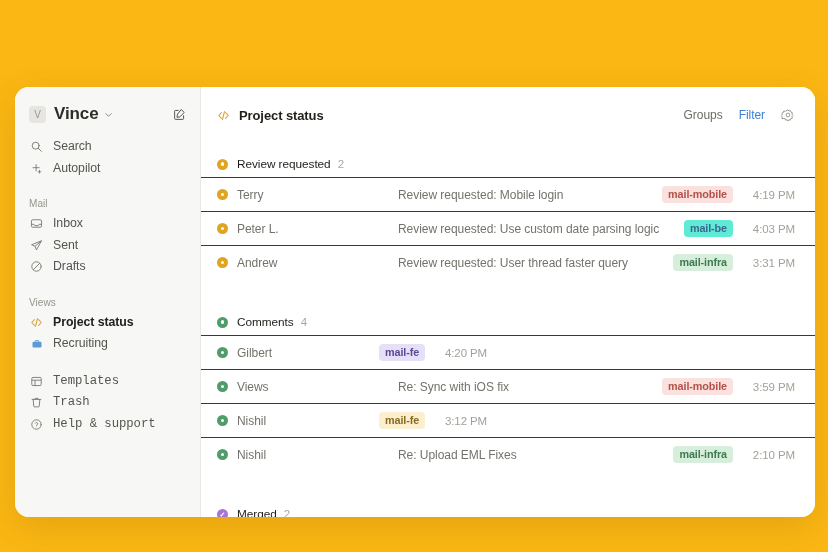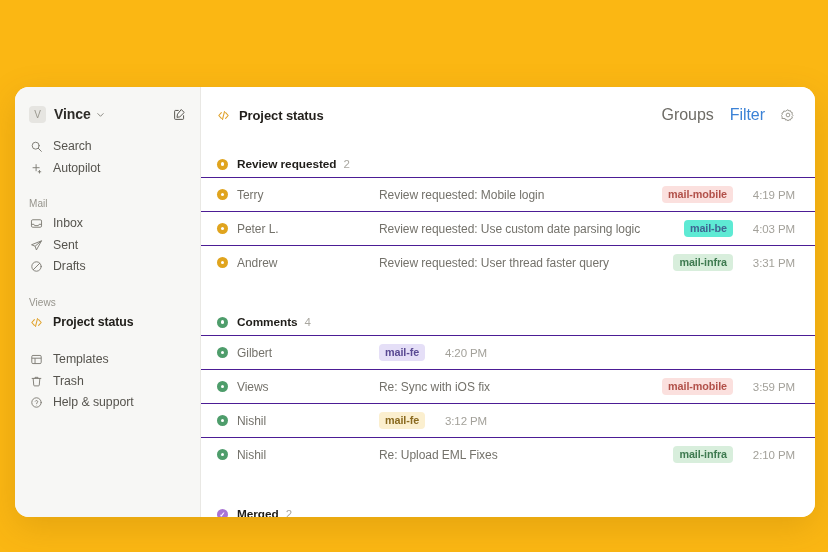--- a/index.html
+++ b/index.html
@@ -51,21 +51,21 @@
     width: 17px; height: 17px;
     border-radius: 4px;
     background: #E6E5E1;
     color: #9A988F;
     font-size: 10px;
     display: flex; align-items: center; justify-content: center;
     margin-right: 8px;
     flex: 0 0 17px;
   }
   .account-name {
-    font-size: 14px;
+    font-size: 17px;
     font-weight: bold;
     color: #2E2C28;
     letter-spacing: -0.1px;
   }
   .chevron-down {
     margin-left: 5px;
     display: inline-block;
     color: #8C8A83;
   }
   .compose-btn {
@@ -95,21 +95,21 @@
     color: #7E7C75;
   }
   .nav-item.active .lbl { color: #22201C; font-weight: bold; }
   .section-title {
     font-size: 10px;
     color: #96948C;
     padding: 0 14px;
     margin: 16px 0 7px 0;
     letter-spacing: 0.05px;
   }
-  .gap-block { margin-top: 16px; }
+  .gap-block { margin-top: 16px; font-family: Liberation Mono, monospace; }
 
   
   .main {
     flex: 1 1 auto;
     background: #ffffff;
     display: flex;
     flex-direction: column;
     min-width: 0;
     position: relative;
   }
@@ -133,37 +133,37 @@
     font-family: "Liberation Mono", monospace;
     font-weight: normal;
     letter-spacing: -1px;
   }
   .header-actions {
     margin-left: auto;
     display: flex;
     align-items: center;
     gap: 16px;
   }
-  .hdr-link { font-size: 16px; color: #6E6C66; letter-spacing: -0.05px; }
+  .hdr-link { font-size: 12px; color: #6E6C66; letter-spacing: -0.05px; }
   .hdr-link.accent { color: #3B82D6; }
   .gear-btn { color: #9A988F; display: flex; align-items: center; }
 
   
   .list { flex: 1 1 auto; overflow: hidden; padding-bottom: 0; }
 
   .group-head {
     display: flex;
     align-items: center;
     padding: 0 20px 0 16px;
     height: 26px;
     margin-top: 8px;
   }
   .group-head .dot { margin-right: 9px; }
   .group-name {
-    font-size: 11.8px; font-weight: bold; color: #1F1D19;
+    font-size: 11.8px; font-weight: normal; color: #1F1D19;
     letter-spacing: -0.05px;
   }
   .group-count { font-size: 11.5px; color: #A9A7A0; margin-left: 7px; }
 
   .row {
     display: flex;
     align-items: center;
     height: 34px;
     padding: 0 20px 0 16px;
     border-top: 1px solid #4c1d95;
@@ -176,20 +176,21 @@
     color: #74726B;
     letter-spacing: -0.05px;
     overflow: hidden; white-space: nowrap; text-overflow: ellipsis;
   }
   .row-subject {
     flex: 1 1 auto;
     color: #74726B;
     letter-spacing: -0.05px;
     overflow: hidden; white-space: nowrap; text-overflow: ellipsis;
     padding-right: 4px;
+    margin-left: 19px;
   }
   .tag {
     font-size: 10.8px;
     font-weight: bold;
     padding: 2px 6px 3px 6px;
     border-radius: 4px;
     letter-spacing: -0.1px;
     flex: 0 0 auto;
     margin-right: 14px;
   }
@@ -309,20 +310,30 @@
       <div class="nav-item active">
         <span class="ic" style="color:#E0A22B">
           <svg width="13" height="13" viewBox="0 0 16 16" fill="none" stroke="currentColor" stroke-width="1.3" stroke-linecap="round" stroke-linejoin="round">
             <path d="M5.4 4.4L2.2 8l3.2 3.6"></path>
               <path d="M10.6 4.4L13.8 8l-3.2 3.6"></path>
               <path d="M9.2 3.1l-2.4 9.8"></path>
           </svg>
         </span>
         <span class="lbl">Project status</span>
       </div>
+      <div class="nav-item">
+        <span class="ic" style="color:#5B9BD5">
+          <svg width="12" height="12" viewBox="0 0 16 16" fill="currentColor">
+            <path d="M6.2 2.6h3.6a1.5 1.5 0 0 1 1.5 1.5v.6H4.7v-.6a1.5 1.5 0 0 1 1.5-1.5zm-.3 1.4h4.2v.7H5.9z" opacity="0"></path>
+            <path d="M6.4 3.1h3.2c.8 0 1.4.6 1.4 1.4v.4h-1.2v-.3c0-.2-.2-.4-.4-.4H6.6c-.2 0-.4.2-.4.4v.3H5v-.4c0-.8.6-1.4 1.4-1.4z"></path>
+            <rect x="2" y="5.1" width="12" height="7.5" rx="1.4"></rect>
+          </svg>
+        </span>
+        <span class="lbl">Recruiting</span>
+      </div>
     </div>
 
     <div class="nav-list gap-block">
       <div class="nav-item">
         <span class="ic">
           <svg width="13" height="13" viewBox="0 0 16 16" fill="none" stroke="currentColor" stroke-width="1.15" stroke-linejoin="round">
             <rect x="2.2" y="3" width="11.6" height="10" rx="1.5"></rect>
               <path d="M2.2 6.4h11.6M6.2 6.4V13"></path>
           </svg>
         </span>

